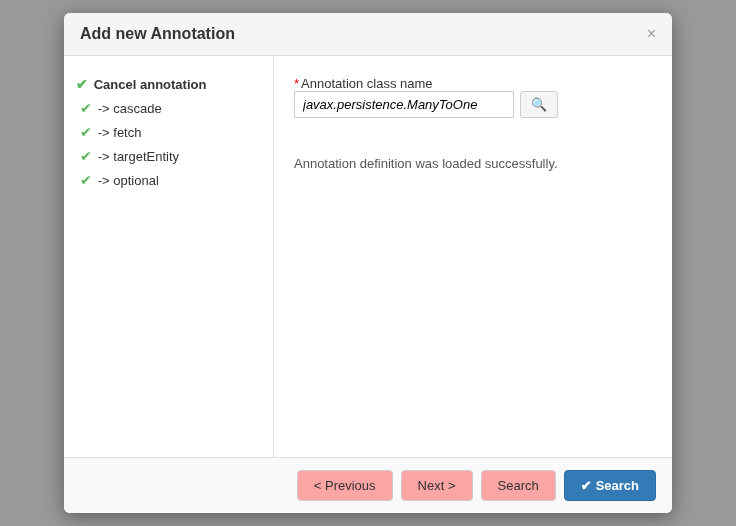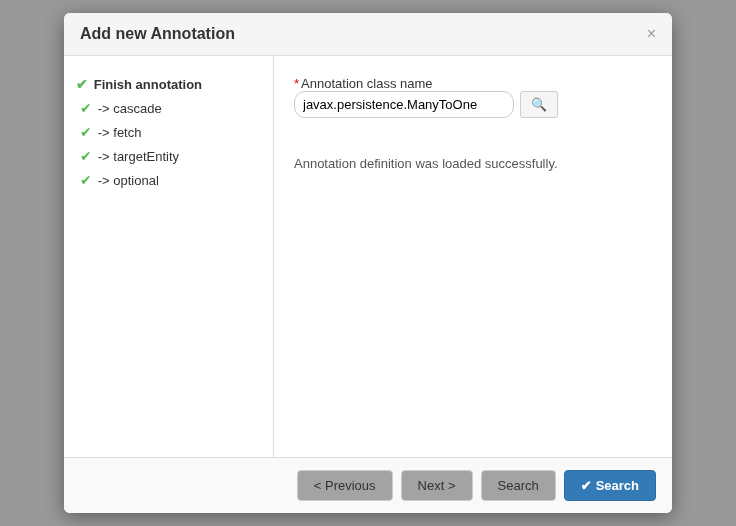--- a/index.html
+++ b/index.html
@@ -86,25 +86,26 @@
       margin-right: 2px;
     }
     .input-row {
       display: flex;
       align-items: center;
       gap: 6px;
       margin-bottom: 14px;
     }
     .text-input {
       border: 1px solid #ccc;
-      border-radius: 11px;
+      border-radius: 0;
       padding: 5px 8px;
       font-size: 13px;
       width: 220px;
       outline: none;
+      font-style: italic;
     }
     .search-btn {
       background: #f5f5f5;
       border: 1px solid #ccc;
       border-radius: 3px;
       padding: 5px 10px;
       cursor: pointer;
       font-size: 13px;
       color: #555;
     }
@@ -121,21 +122,21 @@
       justify-content: flex-end;
       gap: 8px;
       align-items: center;
     }
     .btn {
       border-radius: 4px;
       border: 1px solid #ccc;
       padding: 7px 16px;
       font-size: 13px;
       cursor: pointer;
-      background: #a3a3a3;
+      background: #fca5a5;
       color: #333;
     }
     .btn-primary {
       background: #337ab7;
       border-color: #2e6da4;
       color: #fff;
       font-weight: bold;
     }
     .btn-primary .check-small {
       margin-right: 4px;
@@ -149,21 +150,21 @@
   <div class="dialog-header">
     <span class="dialog-title">Add new Annotation</span>
     <button class="dialog-close">×</button>
   </div>
 
   <div class="dialog-body">
 
     <div class="sidebar">
       <div class="sidebar-item">
         <span class="check-icon">✔</span>
-        <span>Finish annotation</span>
+        <span>Cancel annotation</span>
       </div>
       <div class="sidebar-item sub">
         <span class="check-icon">✔</span>
         <span>-&gt; cascade</span>
       </div>
       <div class="sidebar-item sub">
         <span class="check-icon">✔</span>
         <span>-&gt; fetch</span>
       </div>
       <div class="sidebar-item sub">

